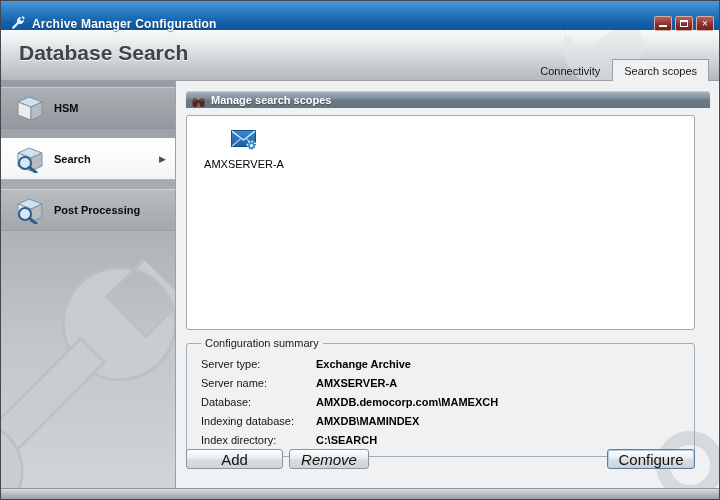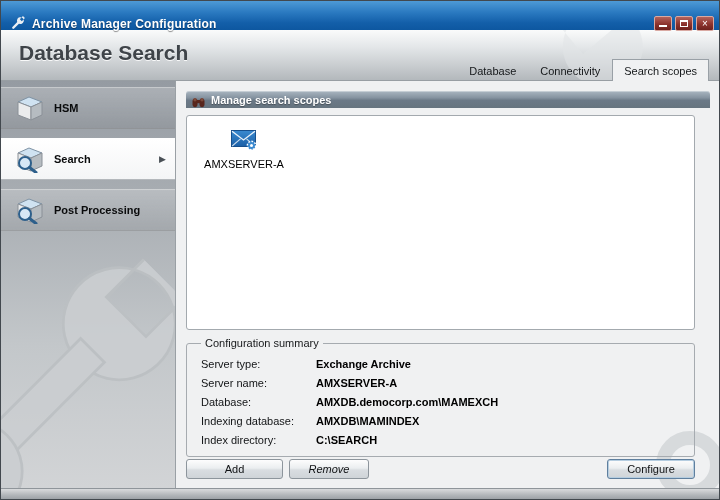--- a/index.html
+++ b/index.html
@@ -73,21 +73,21 @@
   .scope-item .scope-icon { width:26px; height:22px; }
   .scope-item .scope-label { font-size:11px; color:#000; margin-top:7px; }
 
   .summary { position:absolute; z-index:1; left:10px; right:24px; top:256px; height:120px;
     border:1px solid #a6abb0; border-radius:3px; padding:5px 0 0 14px; }
   .summary legend { font-size:11px; color:#17191b; padding:0 4px; margin-left:0px; }
   .sum-row { display:flex; align-items:center; height:19px; font-size:11px; }
   .sum-label { width:115px; color:#121416; flex:none; }
   .sum-value { font-weight:bold; color:#000; }
 
-  .btn { position:absolute; z-index:1; top:378px; height:20px; font-size:11px;
+  .btn { position:absolute; z-index:1; top:368px; height:20px; font-size:15px;
     font-family:inherit; color:#101214; cursor:pointer; border-radius:3px;
     border:1px solid #8d959c;
     background:linear-gradient(180deg,#fdfdfd 0%,#ebeef0 45%,#d9dde1 55%,#cfd4d8 100%); }
   .btn-add { left:10px; width:97px; }
   .btn-remove { left:113px; width:80px;font-style:italic; }
   .btn-configure { right:24px; width:88px; border-color:#5f7f9e;
     box-shadow:inset 0 0 0 1px #b5cde0; }
 
   .bottombar { position:absolute; left:0; right:0; bottom:0; height:11px;
     background:linear-gradient(180deg,#d9dbdd 0%,#b2b6ba 60%,#9da2a7 100%);
@@ -132,21 +132,20 @@
   </div>
 
   <div class="banner">
     <div class="banner-wm">
       <svg width="100" height="240" viewBox="0 0 100 240" fill="#e2e5e7">
         <use href="#wrench-shape"></use>
       </svg>
     </div>
     <div class="page-title">Database Search</div>
     <div class="tabs">
-      <div class="tab">Database</div>
       <div class="tab">Connectivity</div>
       <div class="tab active">Search scopes</div>
     </div>
   </div>
 
   <div class="body">
 
     <div class="sidebar">
       <svg class="side-wm" width="140" height="336" viewBox="0 0 100 240" fill="#cbced1" stroke="#bcc0c3" stroke-width="2">
         <use href="#wrench-shape"></use>

